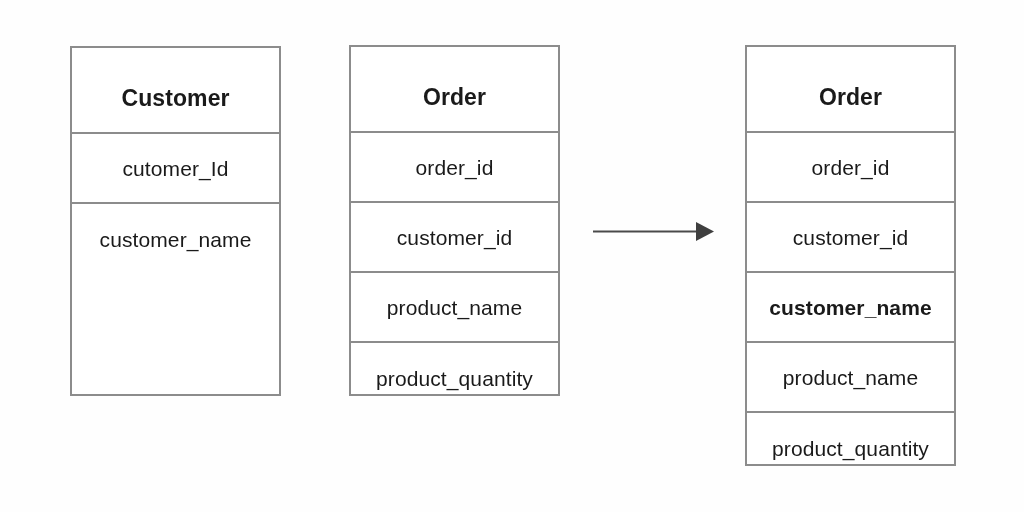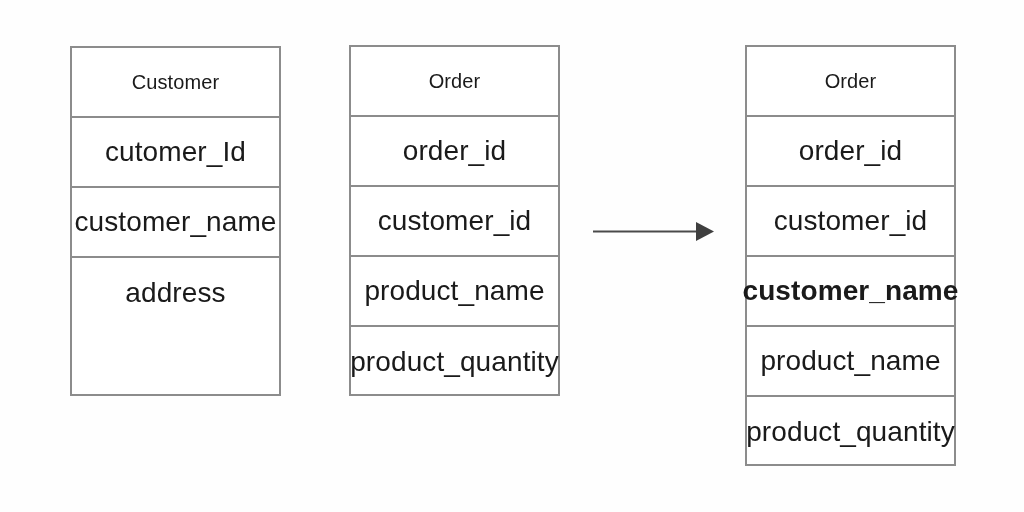--- a/index.html
+++ b/index.html
@@ -37,32 +37,33 @@
 
   .entity-row {
     box-sizing: border-box;
     height: 70px;
     flex: 0 0 70px;
     display: flex;
     align-items: center;
     justify-content: center;
     border-bottom: 2px solid #8c8c8c;
     color: #1a1a1a;
-    font-size: 28px;
+    font-size: 21px;
     line-height: 1;
     letter-spacing: 0.1px;
     white-space: nowrap;
   }
   .entity-row:last-child {
     border-bottom: none;
   }
 
   .entity-row.header {
-    font-size: 20px;
-    font-weight: normal;
+    font-size: 23px;
+    font-weight: bold;
+    margin-top: 16px;
   }
   .entity-row.emphasis {
     font-weight: bold;
   }
 
   
   #table-customer {
     left: 70px;
     top: 46px;
     width: 211px;
@@ -92,21 +93,20 @@
 </style>
 </head>
 <body>
 
 <div id="canvas">
 
   <div class="entity-table" id="table-customer">
     <div class="entity-row header">Customer</div>
     <div class="entity-row">cutomer_Id</div>
     <div class="entity-row">customer_name</div>
-    <div class="entity-row">address</div>
   </div>
 
   <div class="entity-table" id="table-order-before">
     <div class="entity-row header">Order</div>
     <div class="entity-row">order_id</div>
     <div class="entity-row">customer_id</div>
     <div class="entity-row">product_name</div>
     <div class="entity-row">product_quantity</div>
   </div>
 

